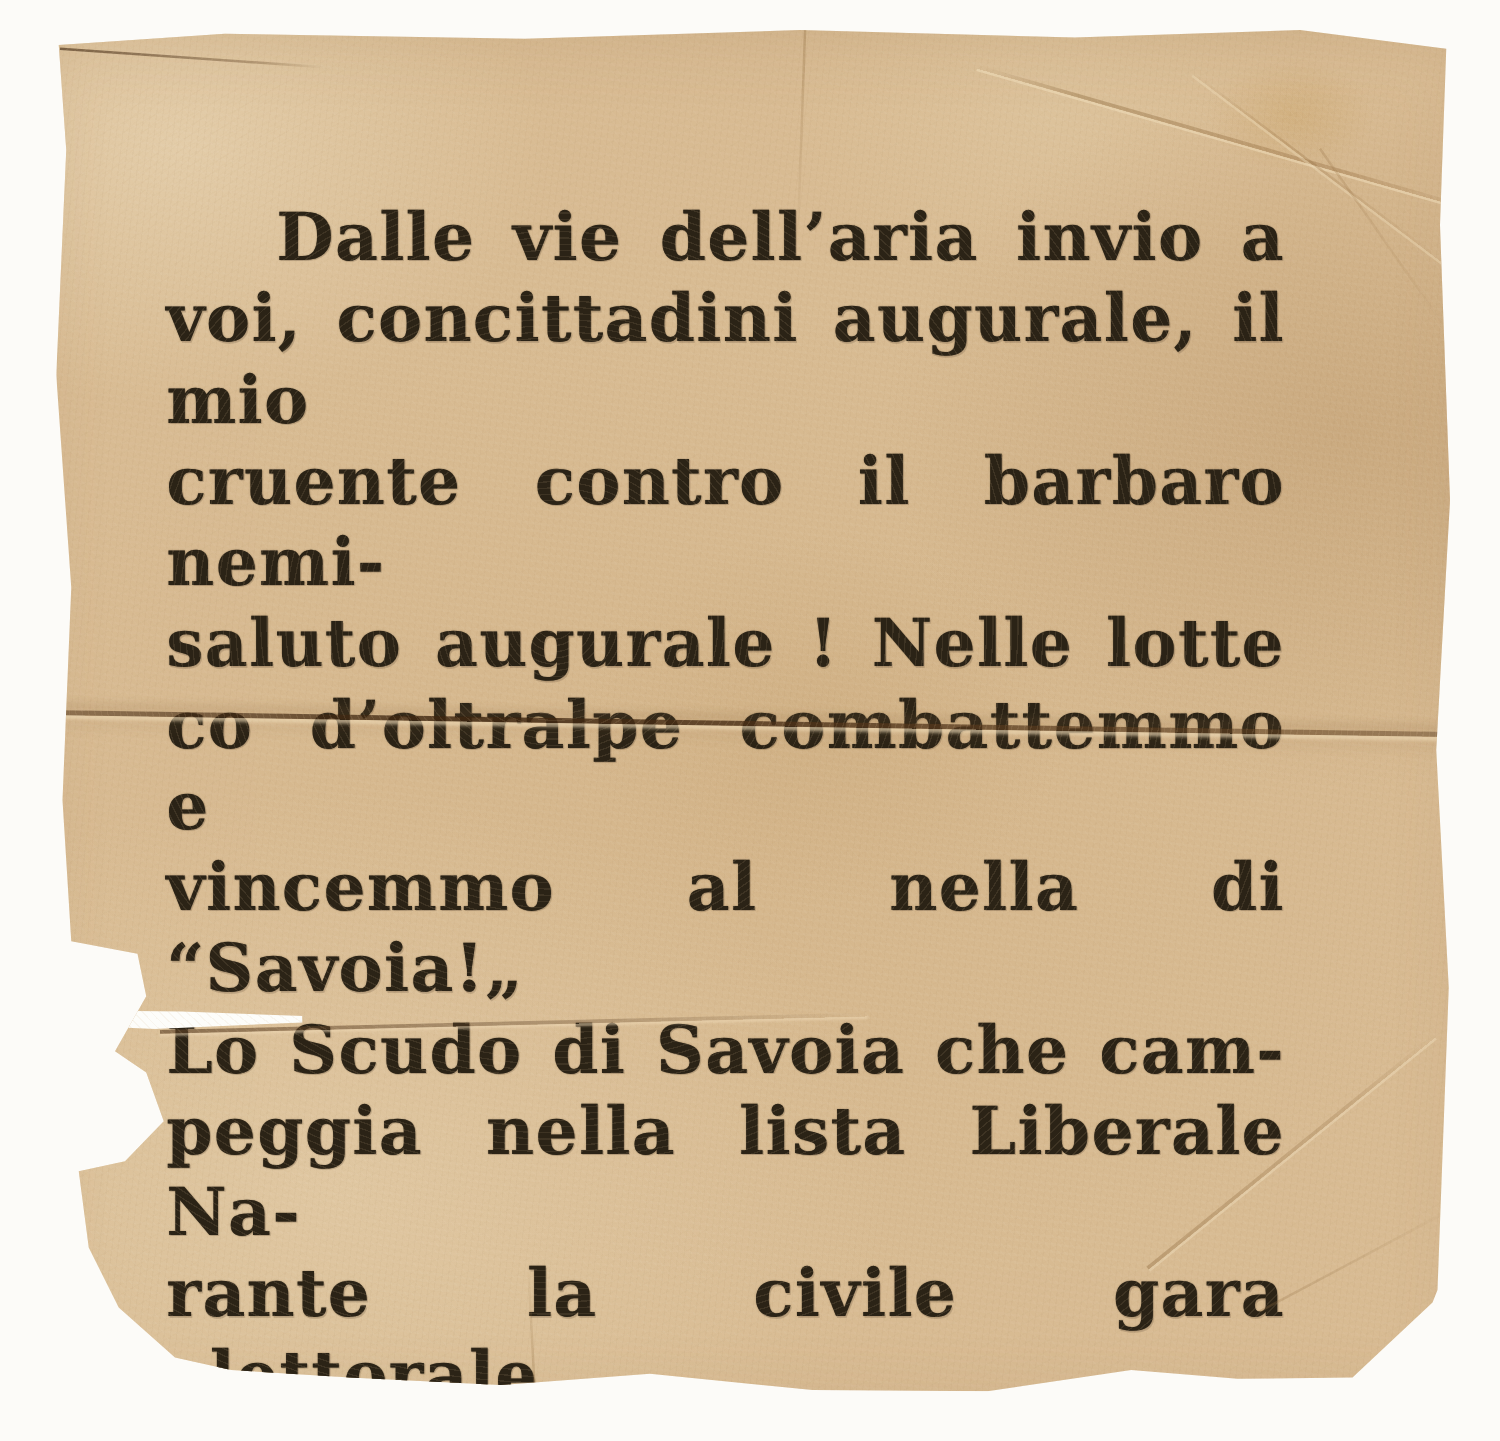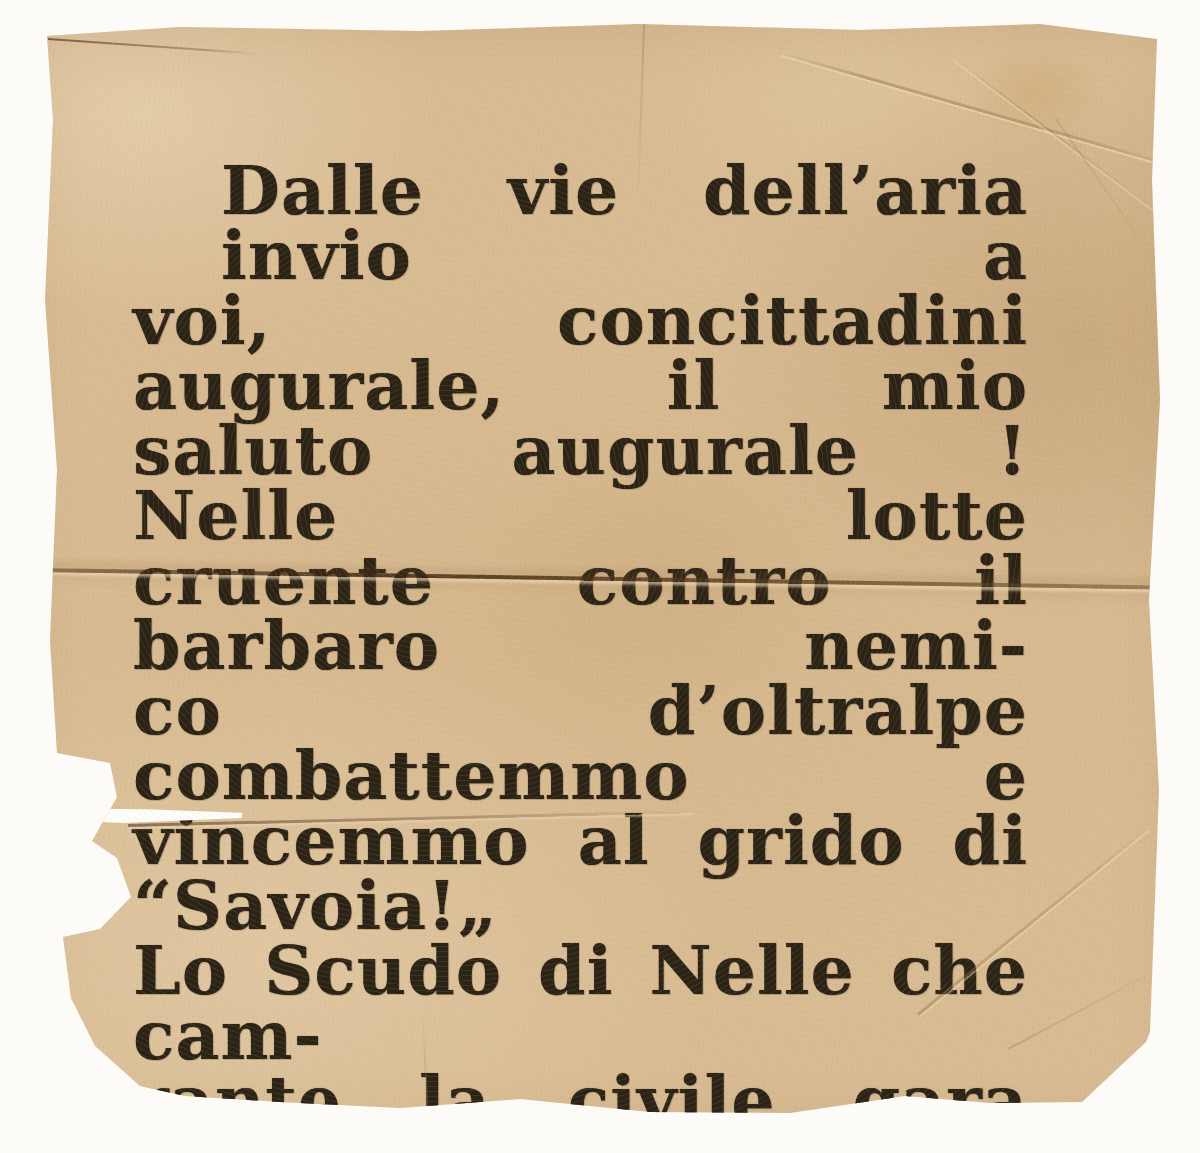--- a/index.html
+++ b/index.html
@@ -23,21 +23,21 @@
       #d8bb92;}
   .paper::before{content:"";position:absolute;inset:0;opacity:.55;pointer-events:none;
     background:
       repeating-linear-gradient(7deg,  rgba(255,255,255,.05) 0 2px, transparent 2px 6px),
       repeating-linear-gradient(97deg, rgba(120,90,50,.05)  0 1px, transparent 1px 5px),
       repeating-linear-gradient(52deg, rgba(255,253,248,.05) 0 1px, transparent 1px 4px),
       repeating-linear-gradient(151deg,rgba(140,105,60,.04) 0 1px, transparent 1px 7px);}
   .paper::after{content:"";position:absolute;inset:0;pointer-events:none;
     box-shadow:inset 0 0 75px rgba(146,110,70,.38), inset 0 0 10px rgba(146,110,70,.28);}
   .content{position:absolute;left:133px;top:158px;width:895px;z-index:2;color:#2b2316;}
-  .line{margin:0;font-weight:bold;font-size:68px;line-height:65px;letter-spacing:1px;
+  .line{margin:0;font-weight:bold;font-size:53px;line-height:65px;letter-spacing:1px;
         text-align:justify;text-align-last:justify;
         text-shadow:0 0 1px rgba(58,45,28,.7), 1px 1px 0 rgba(90,72,48,.20);}
   .line.indent{padding-left:88px;}
   .crease{position:absolute;z-index:5;pointer-events:none;}
   .fold-main{left:42px;top:568px;width:1118px;height:4px;transform:rotate(.9deg);transform-origin:left center;
         background:linear-gradient(90deg, rgba(84,55,28,.55), rgba(62,38,16,.85) 30%, rgba(84,55,28,.8) 60%, rgba(100,68,35,.6) 90%, rgba(84,55,28,.45));
         box-shadow:0 3px 3px rgba(238,217,182,.75), 0 -5px 7px rgba(140,105,65,.30), 0 7px 10px rgba(140,105,65,.18);}
   .crease-tl{left:48px;top:38px;width:212px;height:2px;transform:rotate(4deg);transform-origin:left center;
         background:linear-gradient(90deg, rgba(70,45,22,.65), rgba(100,70,38,.35) 75%, transparent);}
   .crease-tr1{left:782px;top:52px;width:430px;height:3px;transform:rotate(16deg);transform-origin:left center;
@@ -67,25 +67,26 @@
 </style>
 </head>
 <body>
 
 <div class="scan">
   <div class="paper">
 
     <div class="content">
       <p class="line indent">Dalle vie dell’aria invio a</p>
       <p class="line">voi, concittadini augurale, il mio</p>
+      <p class="line">cruente contro il barbaro nemi-</p>
       <p class="line">saluto augurale&nbsp;! Nelle lotte</p>
-      <p class="line">cruente contro il barbaro nemi-</p>
       <p class="line">co d’oltralpe combattemmo e</p>
-      <p class="line">vincemmo al grido di “Savoia!„</p>
-      <p class="line">Lo Scudo di Nelle che cam-</p>
+      <p class="line">vincemmo al nella di “Savoia!„</p>
+      <p class="line">Lo Scudo di Savoia che cam-</p>
+      <p class="line">peggia nella lista Liberale Na-</p>
       <p class="line">rante la civile gara elettorale.</p>
 
     </div>
 
     <div class="crease fold-main"></div>
     <div class="crease crease-tl"></div>
     <div class="crease crease-tr1"></div>
     <div class="crease crease-tr2"></div>
     <div class="crease crease-tr3"></div>
     <div class="crease crease-top-center"></div>

